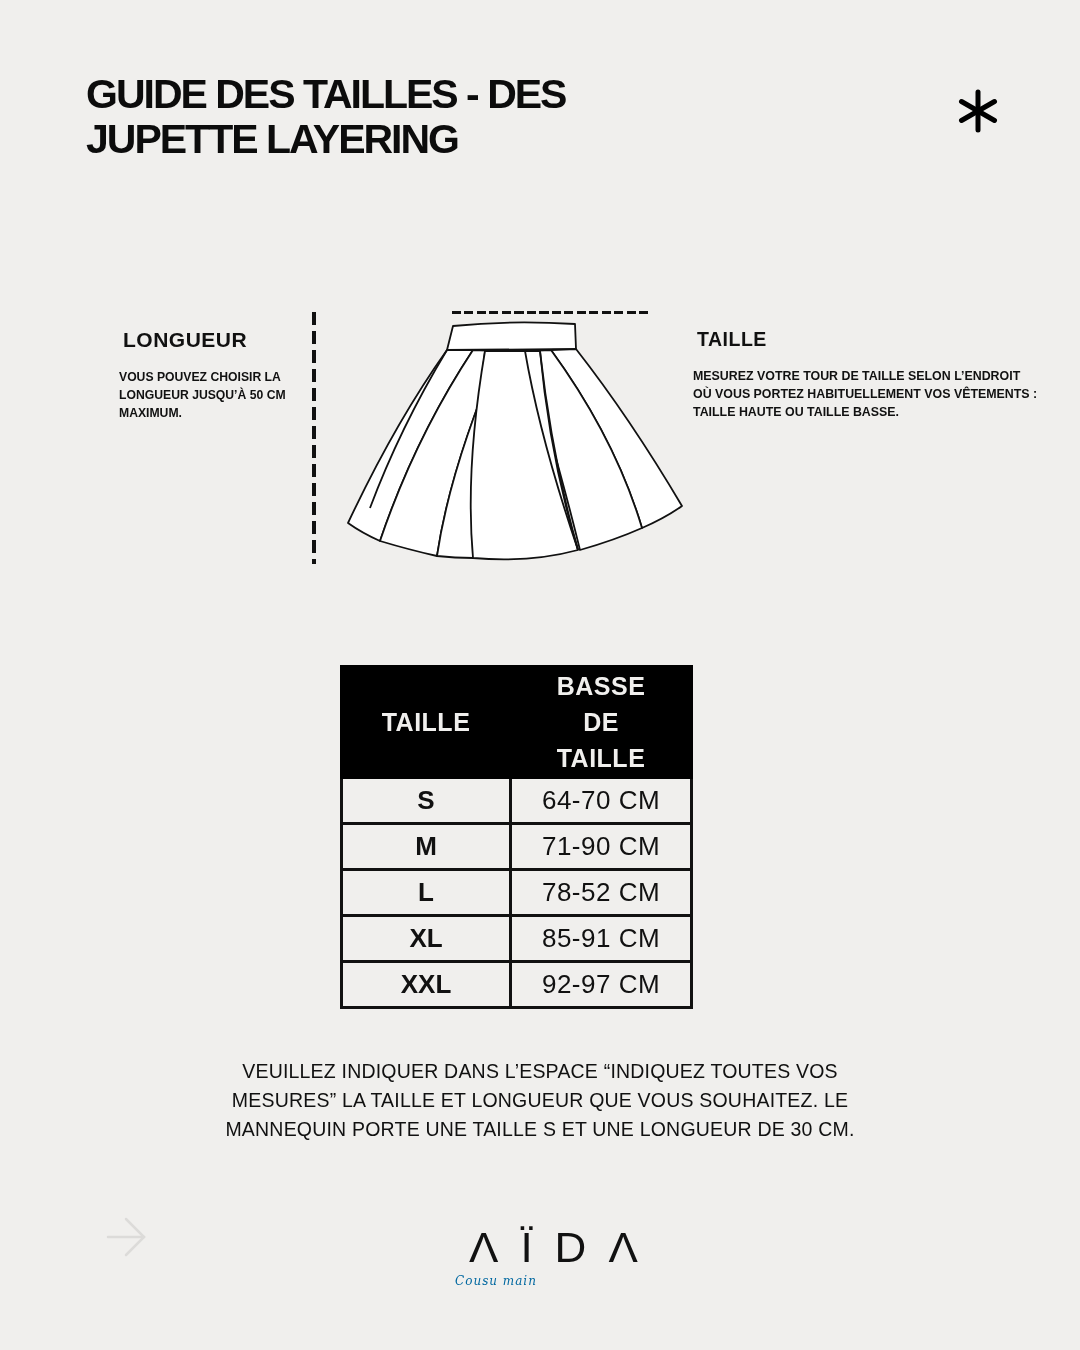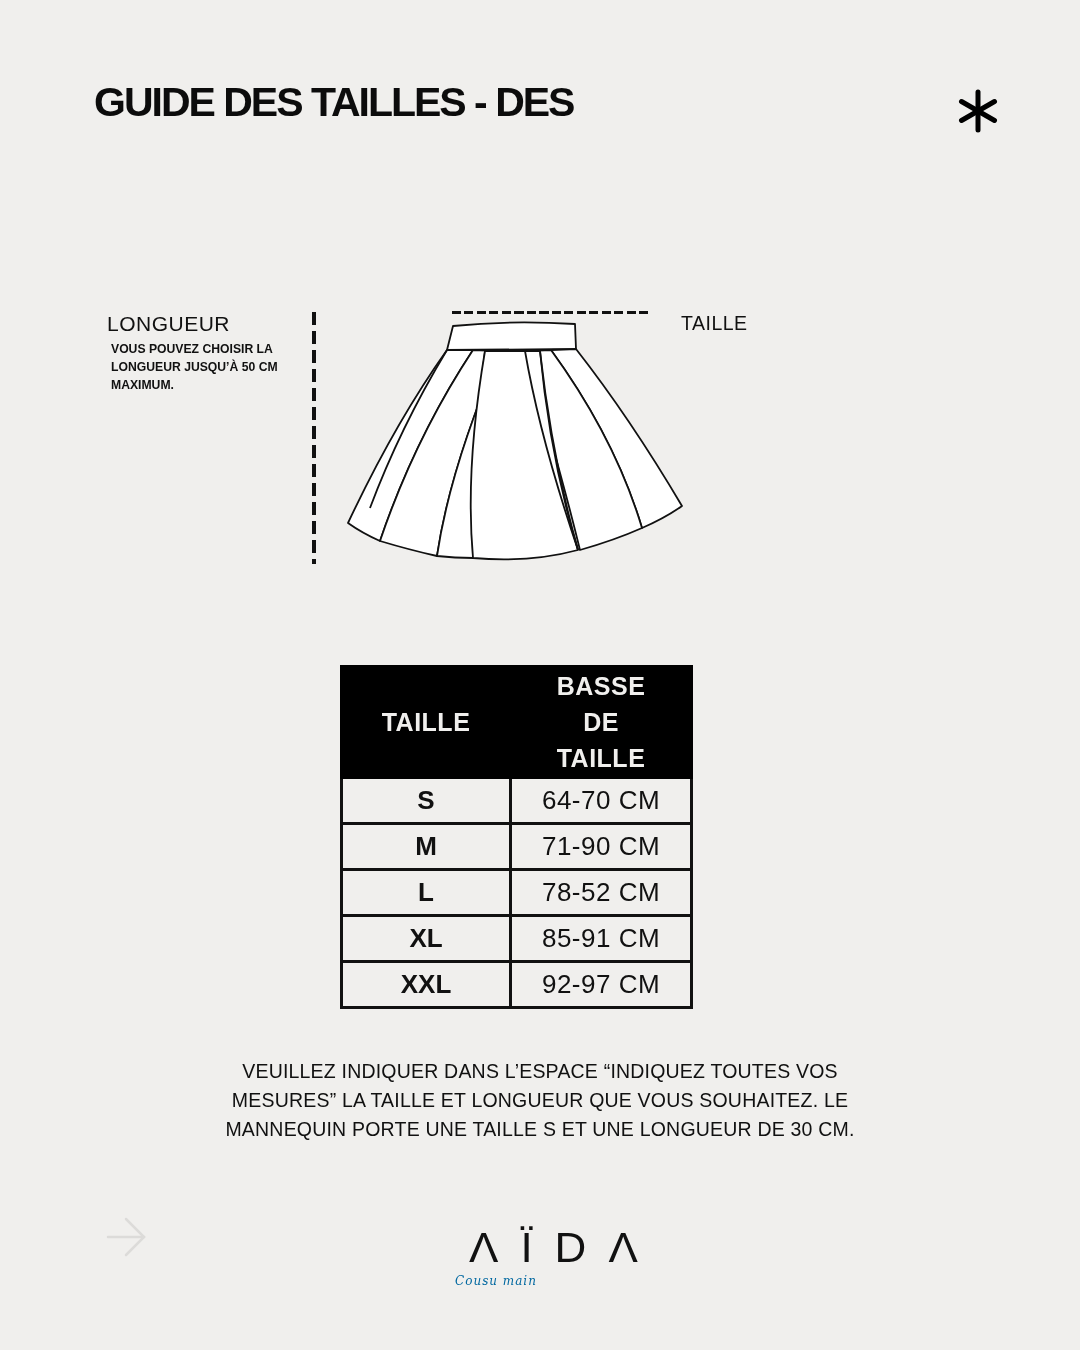--- a/index.html
+++ b/index.html
@@ -8,34 +8,34 @@
       background: #f0efed;
       position: relative;
       overflow: hidden;
       font-family: "Liberation Sans", sans-serif;
       color: #111;
     }
     .title {
       position: absolute; left: 86px; top: 72px;
       font-family: "Liberation Sans", sans-serif;
       font-weight: 700; font-size: 41px; line-height: 45px;
-      letter-spacing: -2px; margin: 8px; color: #0c0c0c;
+      letter-spacing: -2px; margin: 0; color: #0c0c0c;
       width: 560px;
     }
     .title span { display: block; }
     .asterisk {
       position: absolute; left: 955px; top: 88px;
       width: 46px; height: 46px;
     }
     .len-block { position: absolute; left: 107px; top: 312px; width: 200px; }
     .len-block h2, .waist-block h2 {
-      margin: 0; font-size: 21px; font-weight: 400; letter-spacing: 0.5px;
+      margin: 16px; font-size: 21px; font-weight: 700; letter-spacing: 0.5px;
     }
     .len-block p, .waist-block p {
-      margin: 4px 0 0 4px; font-size: 12.2px; line-height: 18px; font-weight: 700;
+      margin: 4px 0 0 12px; font-size: 12.2px; line-height: 18px; font-weight: 700;
     }
     .waist-block { position: absolute; left: 681px; top: 312px; width: 360px; }
     .waist-block h2 { font-size: 19.5px; }
     .waist-block p { font-size: 12.4px; margin-top: 2px; }
     .len-dash {
       position: absolute; left: 312px; top: 312px; width: 4px; height: 252px;
       background: repeating-linear-gradient(to bottom, #111 0 13px, transparent 13px 19px);
     }
     .waist-dash {
       position: absolute; left: 452px; top: 311px; width: 196px; height: 3px;
@@ -74,20 +74,21 @@
     .logo-tag {
       font-family: "DejaVu Serif", serif; font-style: italic; font-size: 12px;
       color: #0369a1; margin-top: 4px; letter-spacing: 1px;
     }
   </style>
 </head>
 <body>
 
 <h1 class="title">
   <span>GUIDE DES TAILLES - DES</span>
+  <span>JUPETTE LAYERING</span>
 </h1>
 
 <svg class="asterisk" viewBox="0 0 46 46">
   <g stroke="#000" stroke-width="5" stroke-linecap="round">
     <line x1="23" y1="4" x2="23" y2="42"></line>
     <line x1="6.5" y1="13.5" x2="39.5" y2="32.5"></line>
     <line x1="6.5" y1="32.5" x2="39.5" y2="13.5"></line>
   </g>
 </svg>
 
@@ -117,20 +118,21 @@
     <path d="M145 33 L200 33 Q210 140 238 232 Q190 245 133 240 Q125 150 145 33 Z"></path>
 
     <path d="M200 33 Q212 140 238 232" fill="none"></path>
     <path d="M185 33 Q200 120 238 232" fill="none"></path>
     <path d="M107 32 Q60 110 30 190" fill="none"></path>
   </g>
 </svg>
 
 <div class="waist-block">
   <h2>TAILLE</h2>
+  <p>MESUREZ VOTRE TOUR DE TAILLE SELON L’ENDROIT OÙ VOUS PORTEZ HABITUELLEMENT VOS VÊTEMENTS : TAILLE HAUTE OU TAILLE BASSE.</p>
 </div>
 
 <table class="size-table">
   <thead>
     <tr>
       <th>TAILLE</th>
       <th style="width:178px"><span style="display:inline-block;width:130px">BASSE DE TAILLE</span></th>
     </tr>
   </thead>
   <tbody>

